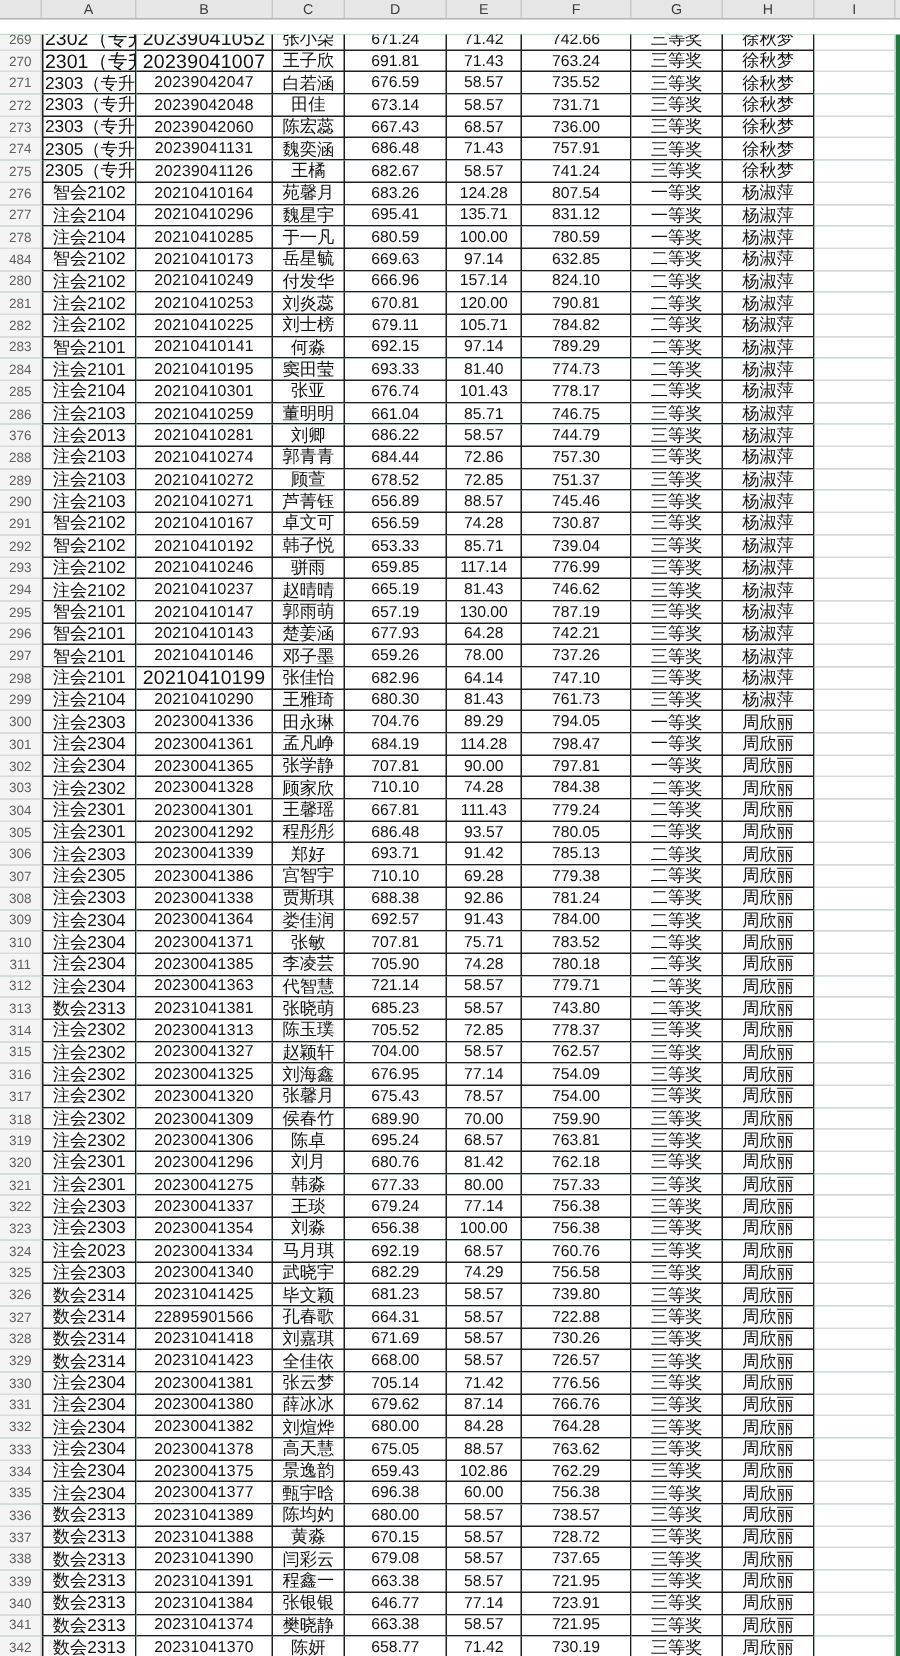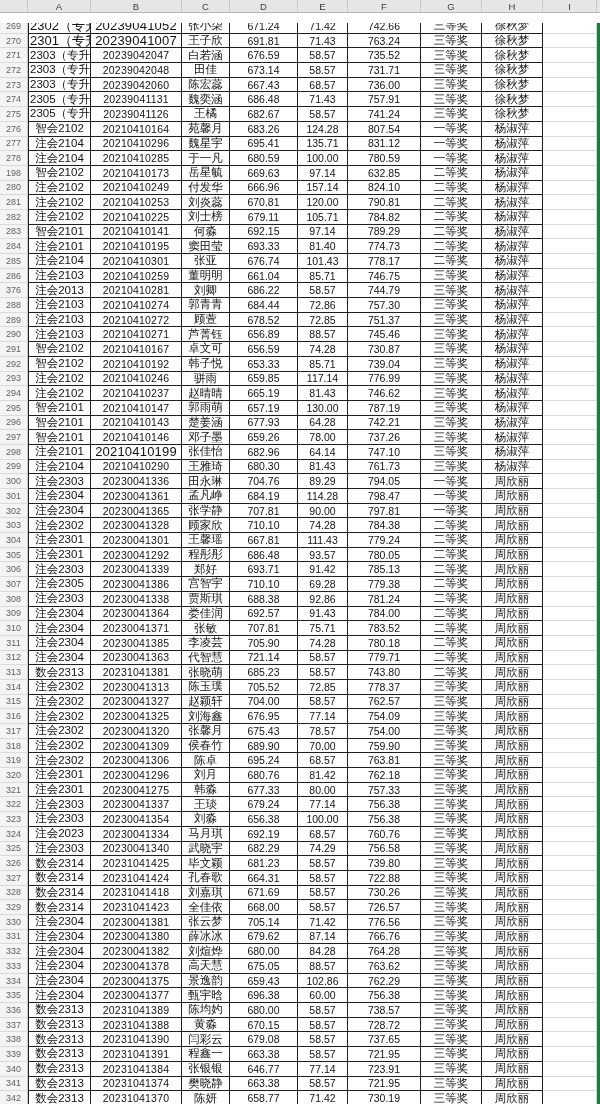--- a/index.html
+++ b/index.html
@@ -167,21 +167,21 @@
           <div class="cell cB">20210410285</div>
           <div class="cell cC">于一凡</div>
           <div class="cell cD">680.59</div>
           <div class="cell cE">100.00</div>
           <div class="cell cF">780.59</div>
           <div class="cell cG">一等奖</div>
           <div class="cell cH">杨淑萍</div>
           <div class="cell cI"></div>
         </div>
         <div class="r">
-          <div class="cell rn">198</div>
+          <div class="cell rn">484</div>
           <div class="cell cA">智会2102</div>
           <div class="cell cB">20210410173</div>
           <div class="cell cC">岳星毓</div>
           <div class="cell cD">669.63</div>
           <div class="cell cE">97.14</div>
           <div class="cell cF">632.85</div>
           <div class="cell cG">二等奖</div>
           <div class="cell cH">杨淑萍</div>
           <div class="cell cI"></div>
         </div>
@@ -745,21 +745,21 @@
           <div class="cell cD">681.23</div>
           <div class="cell cE">58.57</div>
           <div class="cell cF">739.80</div>
           <div class="cell cG">三等奖</div>
           <div class="cell cH">周欣丽</div>
           <div class="cell cI"></div>
         </div>
         <div class="r">
           <div class="cell rn">327</div>
           <div class="cell cA">数会2314</div>
-          <div class="cell cB">20231041424</div>
+          <div class="cell cB">22895901566</div>
           <div class="cell cC">孔春歌</div>
           <div class="cell cD">664.31</div>
           <div class="cell cE">58.57</div>
           <div class="cell cF">722.88</div>
           <div class="cell cG">三等奖</div>
           <div class="cell cH">周欣丽</div>
           <div class="cell cI"></div>
         </div>
         <div class="r">
           <div class="cell rn">328</div>

